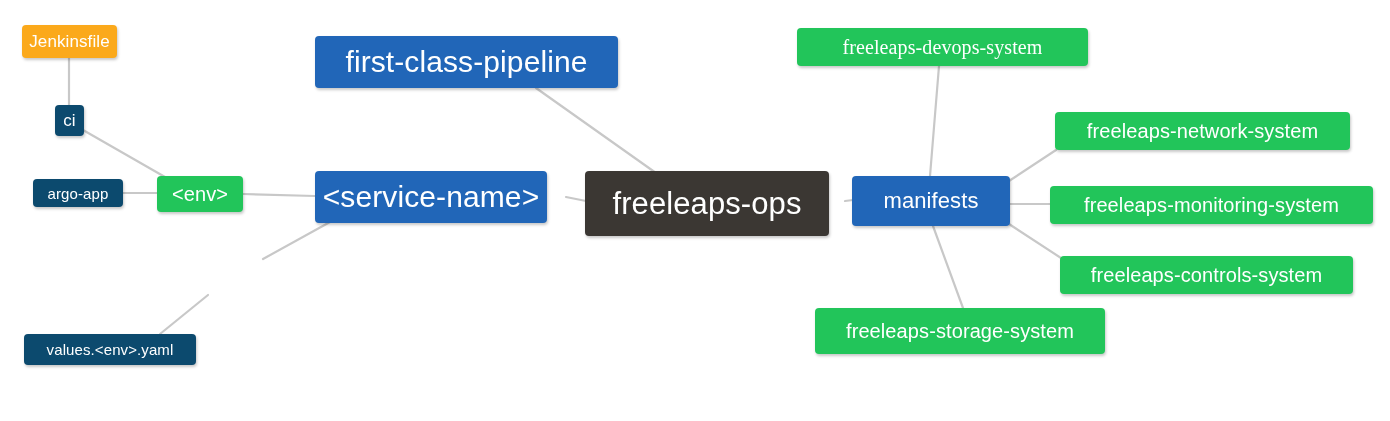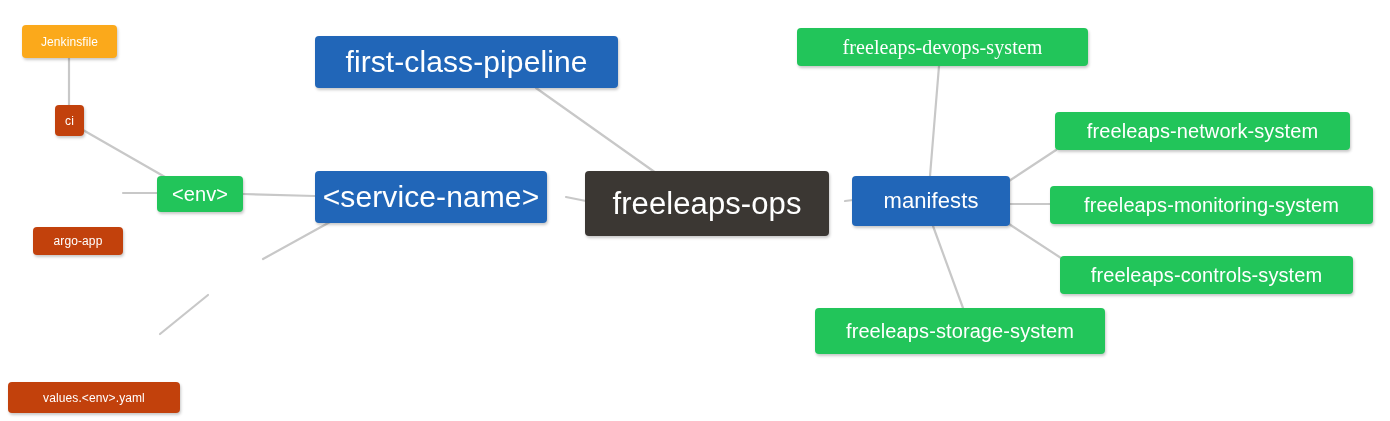--- a/index.html
+++ b/index.html
@@ -47,27 +47,27 @@
   .node-blue {
     background: #2166B8;
   }
   .node-green {
     background: #22C55A;
   }
   .node-orange {
     background: #FBA91B;
   }
   .node-red {
-    background: #c2410c;
+    background: #0c4a6e;
   }
   .lvl1 { font-size: 30px; }
   .lvl2 { font-size: 22px; }
   .lvl3 { font-size: 20px; }
-  .lvl4 { font-size: 12px; margin-top: 48px; }
-  .lvl5 { font-size: 12px; }
+  .lvl4 { font-size: 15px; }
+  .lvl5 { font-size: 17px; }
 </style>
 </head>
 <body>
 
 <div id="mindmap">
 
   <svg id="edge-layer" viewBox="0 0 1390 421" width="1390" height="421" aria-hidden="true">
     <g fill="none" stroke="#C8C8C8" stroke-width="2.2" stroke-linecap="round">
       <line x1="536" y1="88" x2="656" y2="173"></line>
       <line x1="566" y1="197" x2="586" y2="201"></line>
@@ -96,21 +96,21 @@
 
   <div class="node node-red lvl4" style="left:33px; top:179px; width:90px; height:28px;">
     <span>argo-app</span>
   </div>
 
   <div class="node node-green lvl3" style="left:157px; top:176px; width:86px; height:36px;">
     <span>&lt;env&gt;</span>
   </div>
 
 
-  <div class="node node-red lvl4" style="left:8px; top:334px; width:172px; height:31px;">
+  <div class="node node-red lvl4" style="left:24px; top:334px; width:172px; height:31px;">
     <span>values.&lt;env&gt;.yaml</span>
   </div>
 
   <div class="node node-blue lvl1" style="left:315px; top:36px; width:303px; height:52px;">
     <span>first-class-pipeline</span>
   </div>
 
   <div class="node node-blue lvl1" style="left:315px; top:171px; width:232px; height:52px;">
     <span>&lt;service-name&gt;</span>
   </div>

